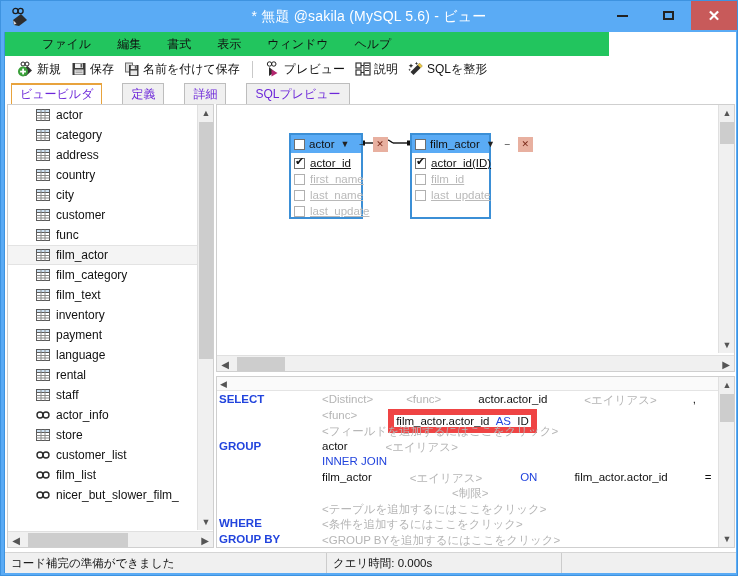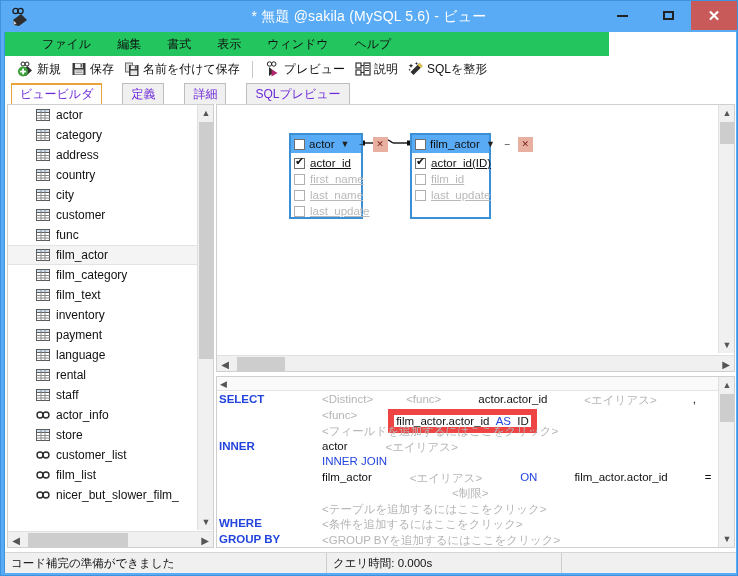--- a/index.html
+++ b/index.html
@@ -726,21 +726,21 @@
                 <span class="ident">ID</span>
               </span>
             </div>
 
             <div class="sql-line">
               <span class="indent"></span>
               <span class="ph">&lt;フィールドを追加するにはここをクリック&gt;</span>
             </div>
 
             <div class="sql-line">
-              <span class="kw">INNER</span>
+              <span class="kw">GROUP</span>
               <span class="ident">actor</span>
               <span class="ph" style="padding-left:5px;">&lt;エイリアス&gt;</span>
             </div>
 
             <div class="sql-line">
               <span class="indent"></span>
               <span class="kwn">INNER JOIN</span>
             </div>
 
             <div class="sql-line">

